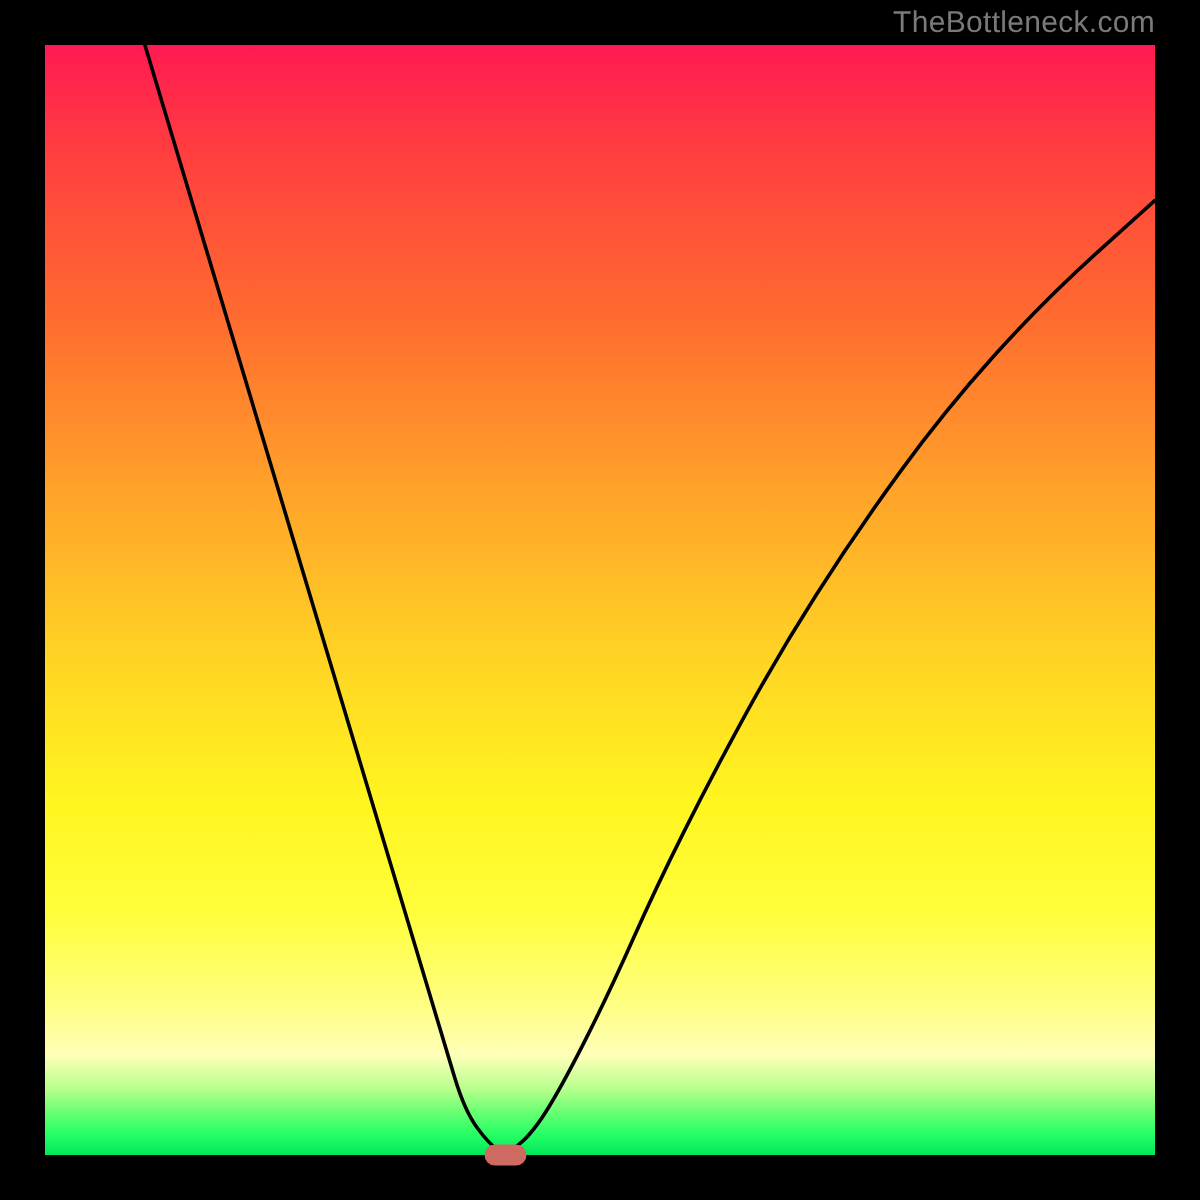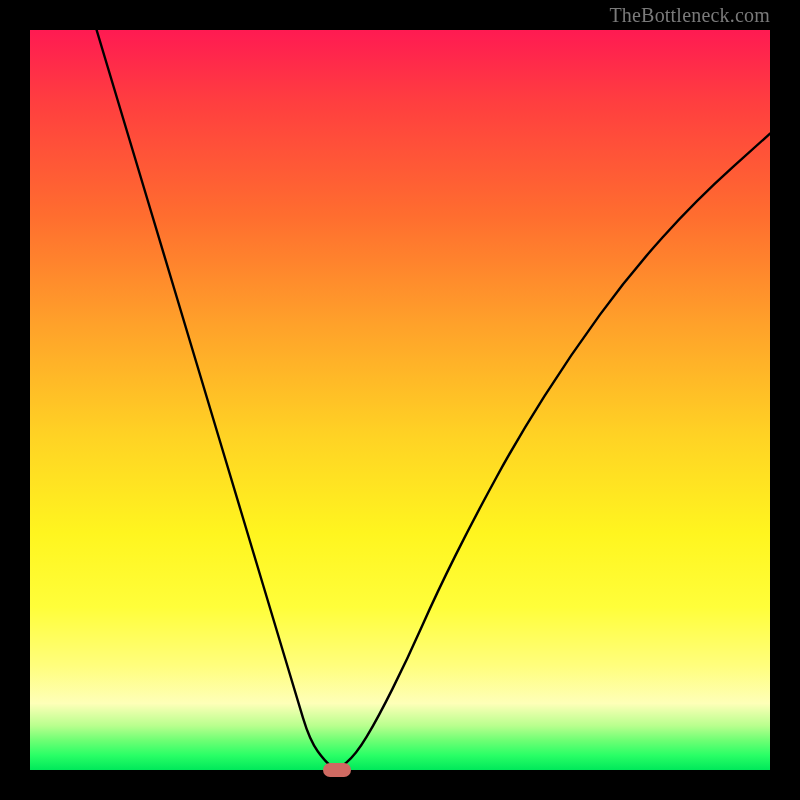--- a/index.html
+++ b/index.html
@@ -41,21 +41,20 @@
     );
   }
   .watermark {
     position: absolute;
     top: 4px;
     right: 30px;
     color: #7a7a7a;
     font-size: 20px;
     font-weight: 500;
     letter-spacing: 0.2px;
-    font-family: Liberation Serif, serif;
   }
   svg.curve {
     position: absolute;
     left: 0;
     top: 0;
     width: 740px;
     height: 740px;
   }
   .marker {
     position: absolute;

